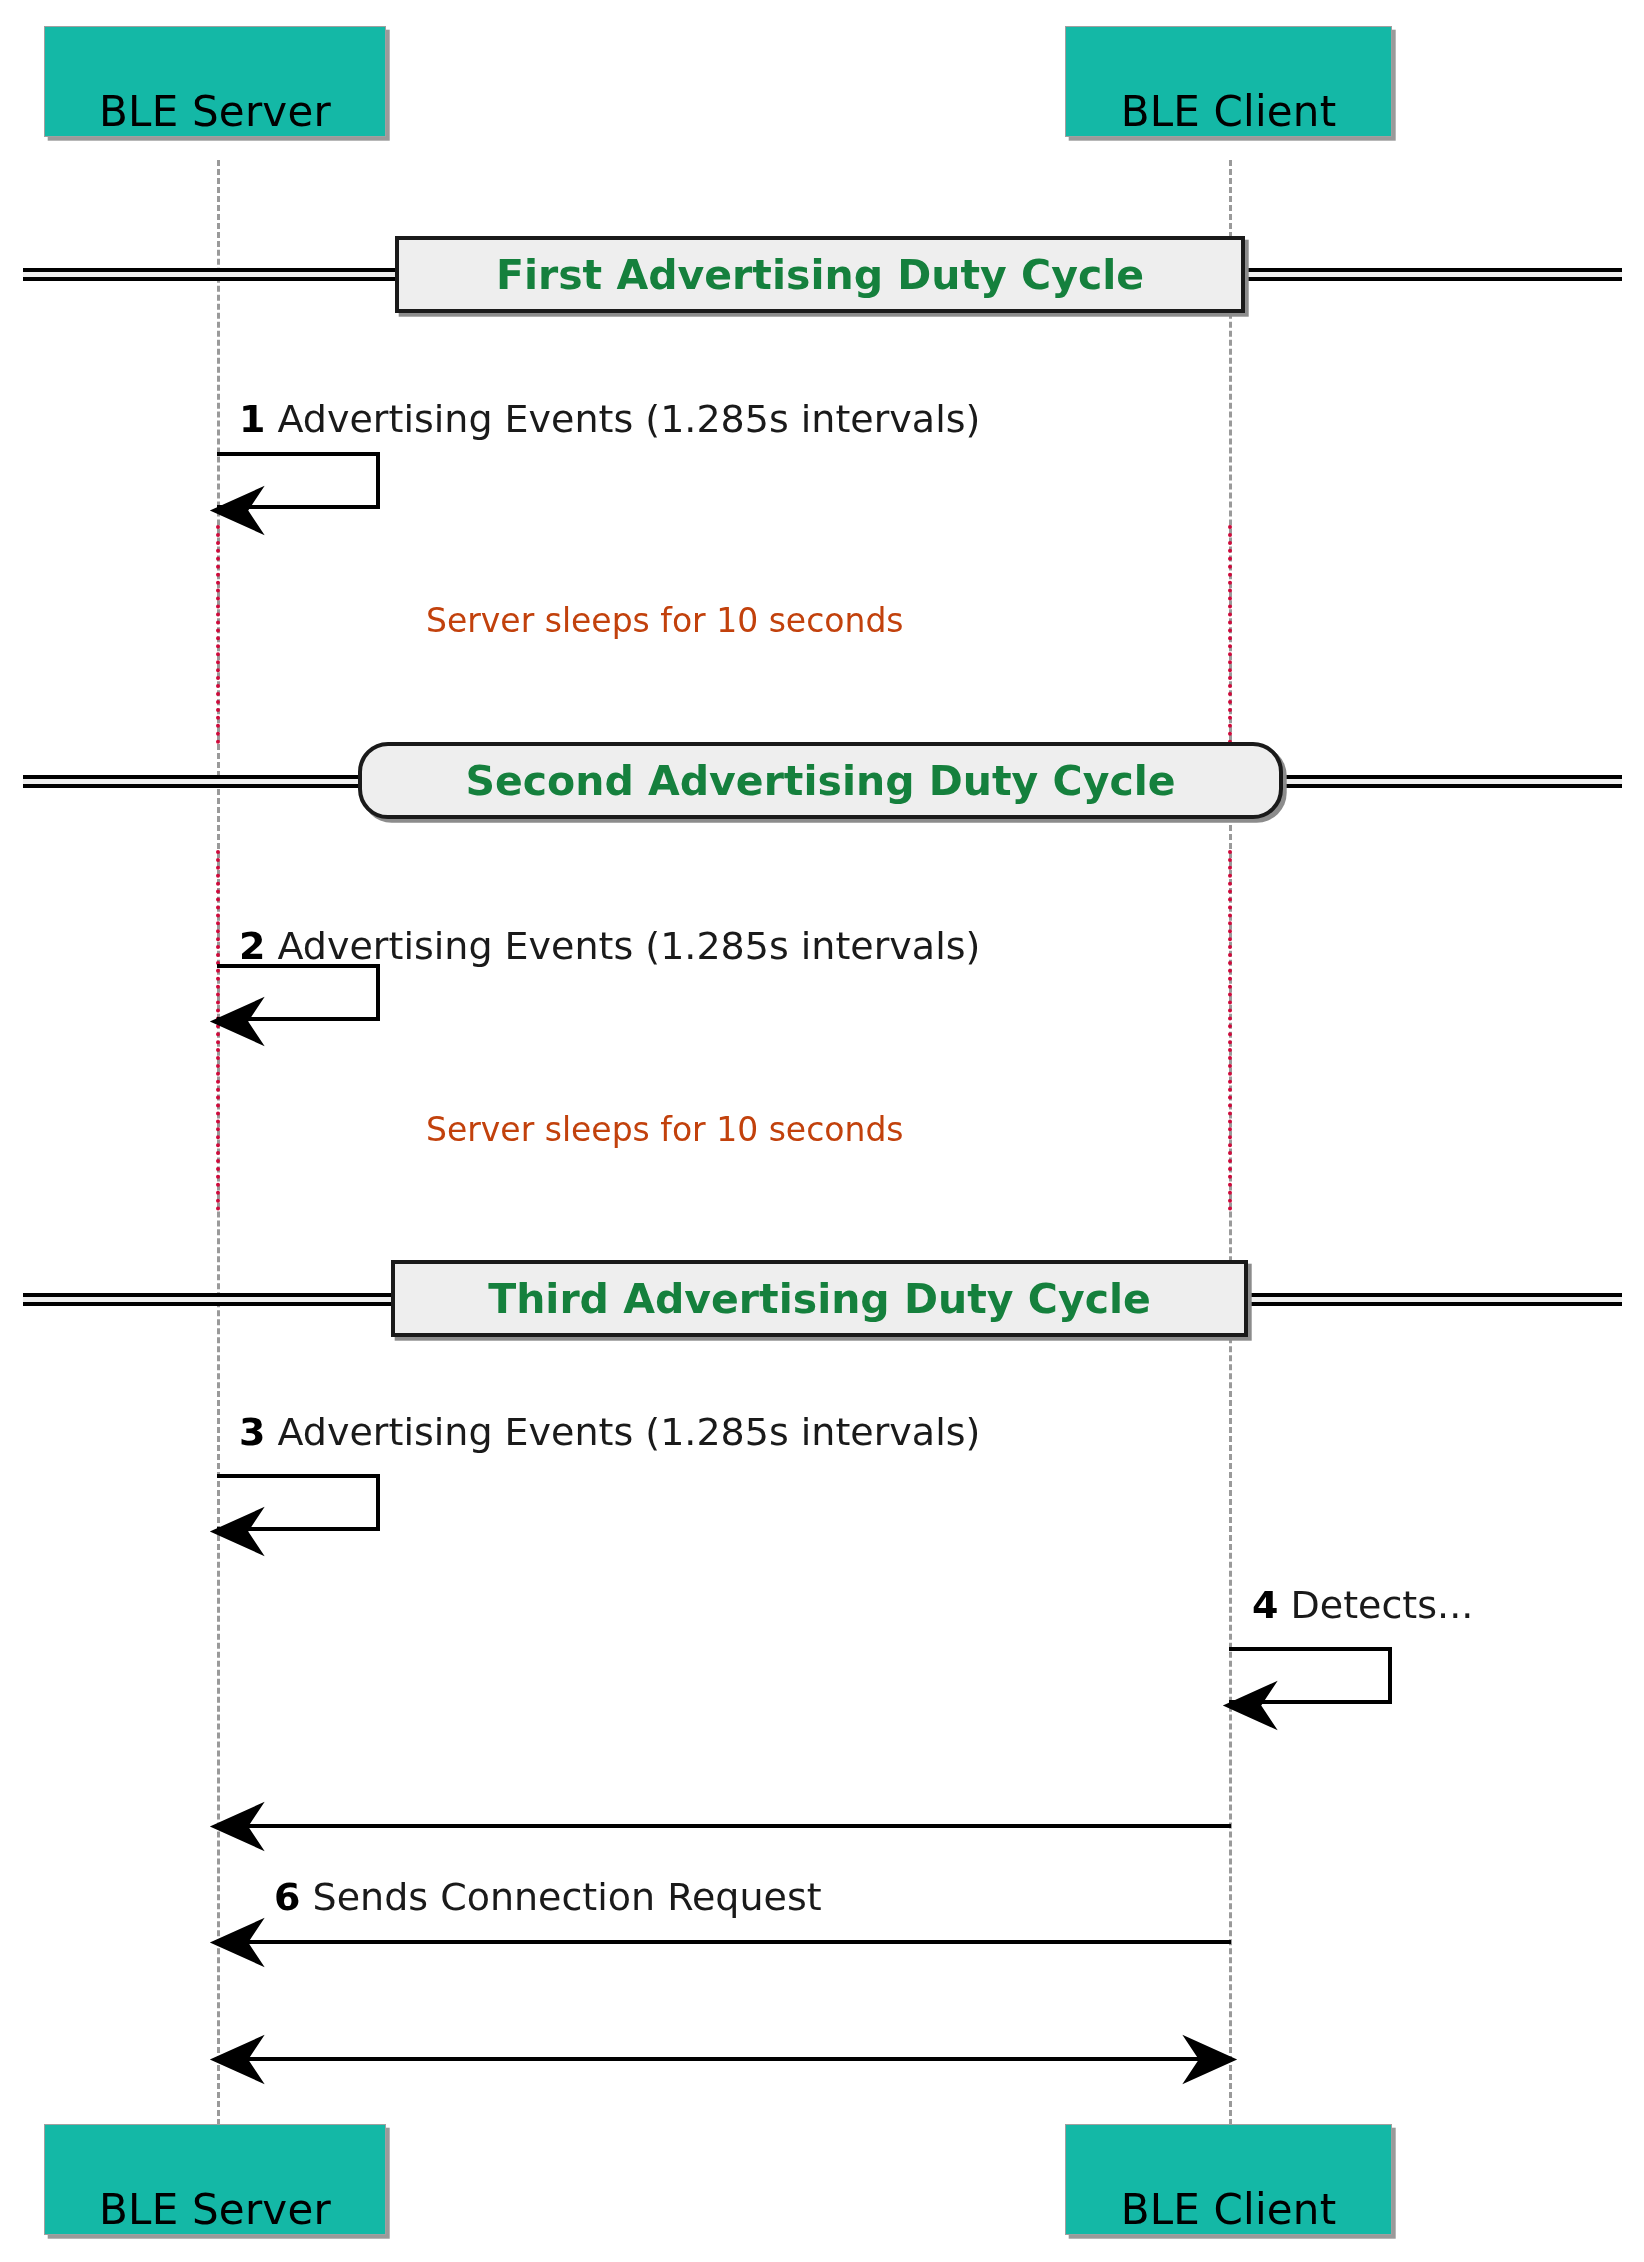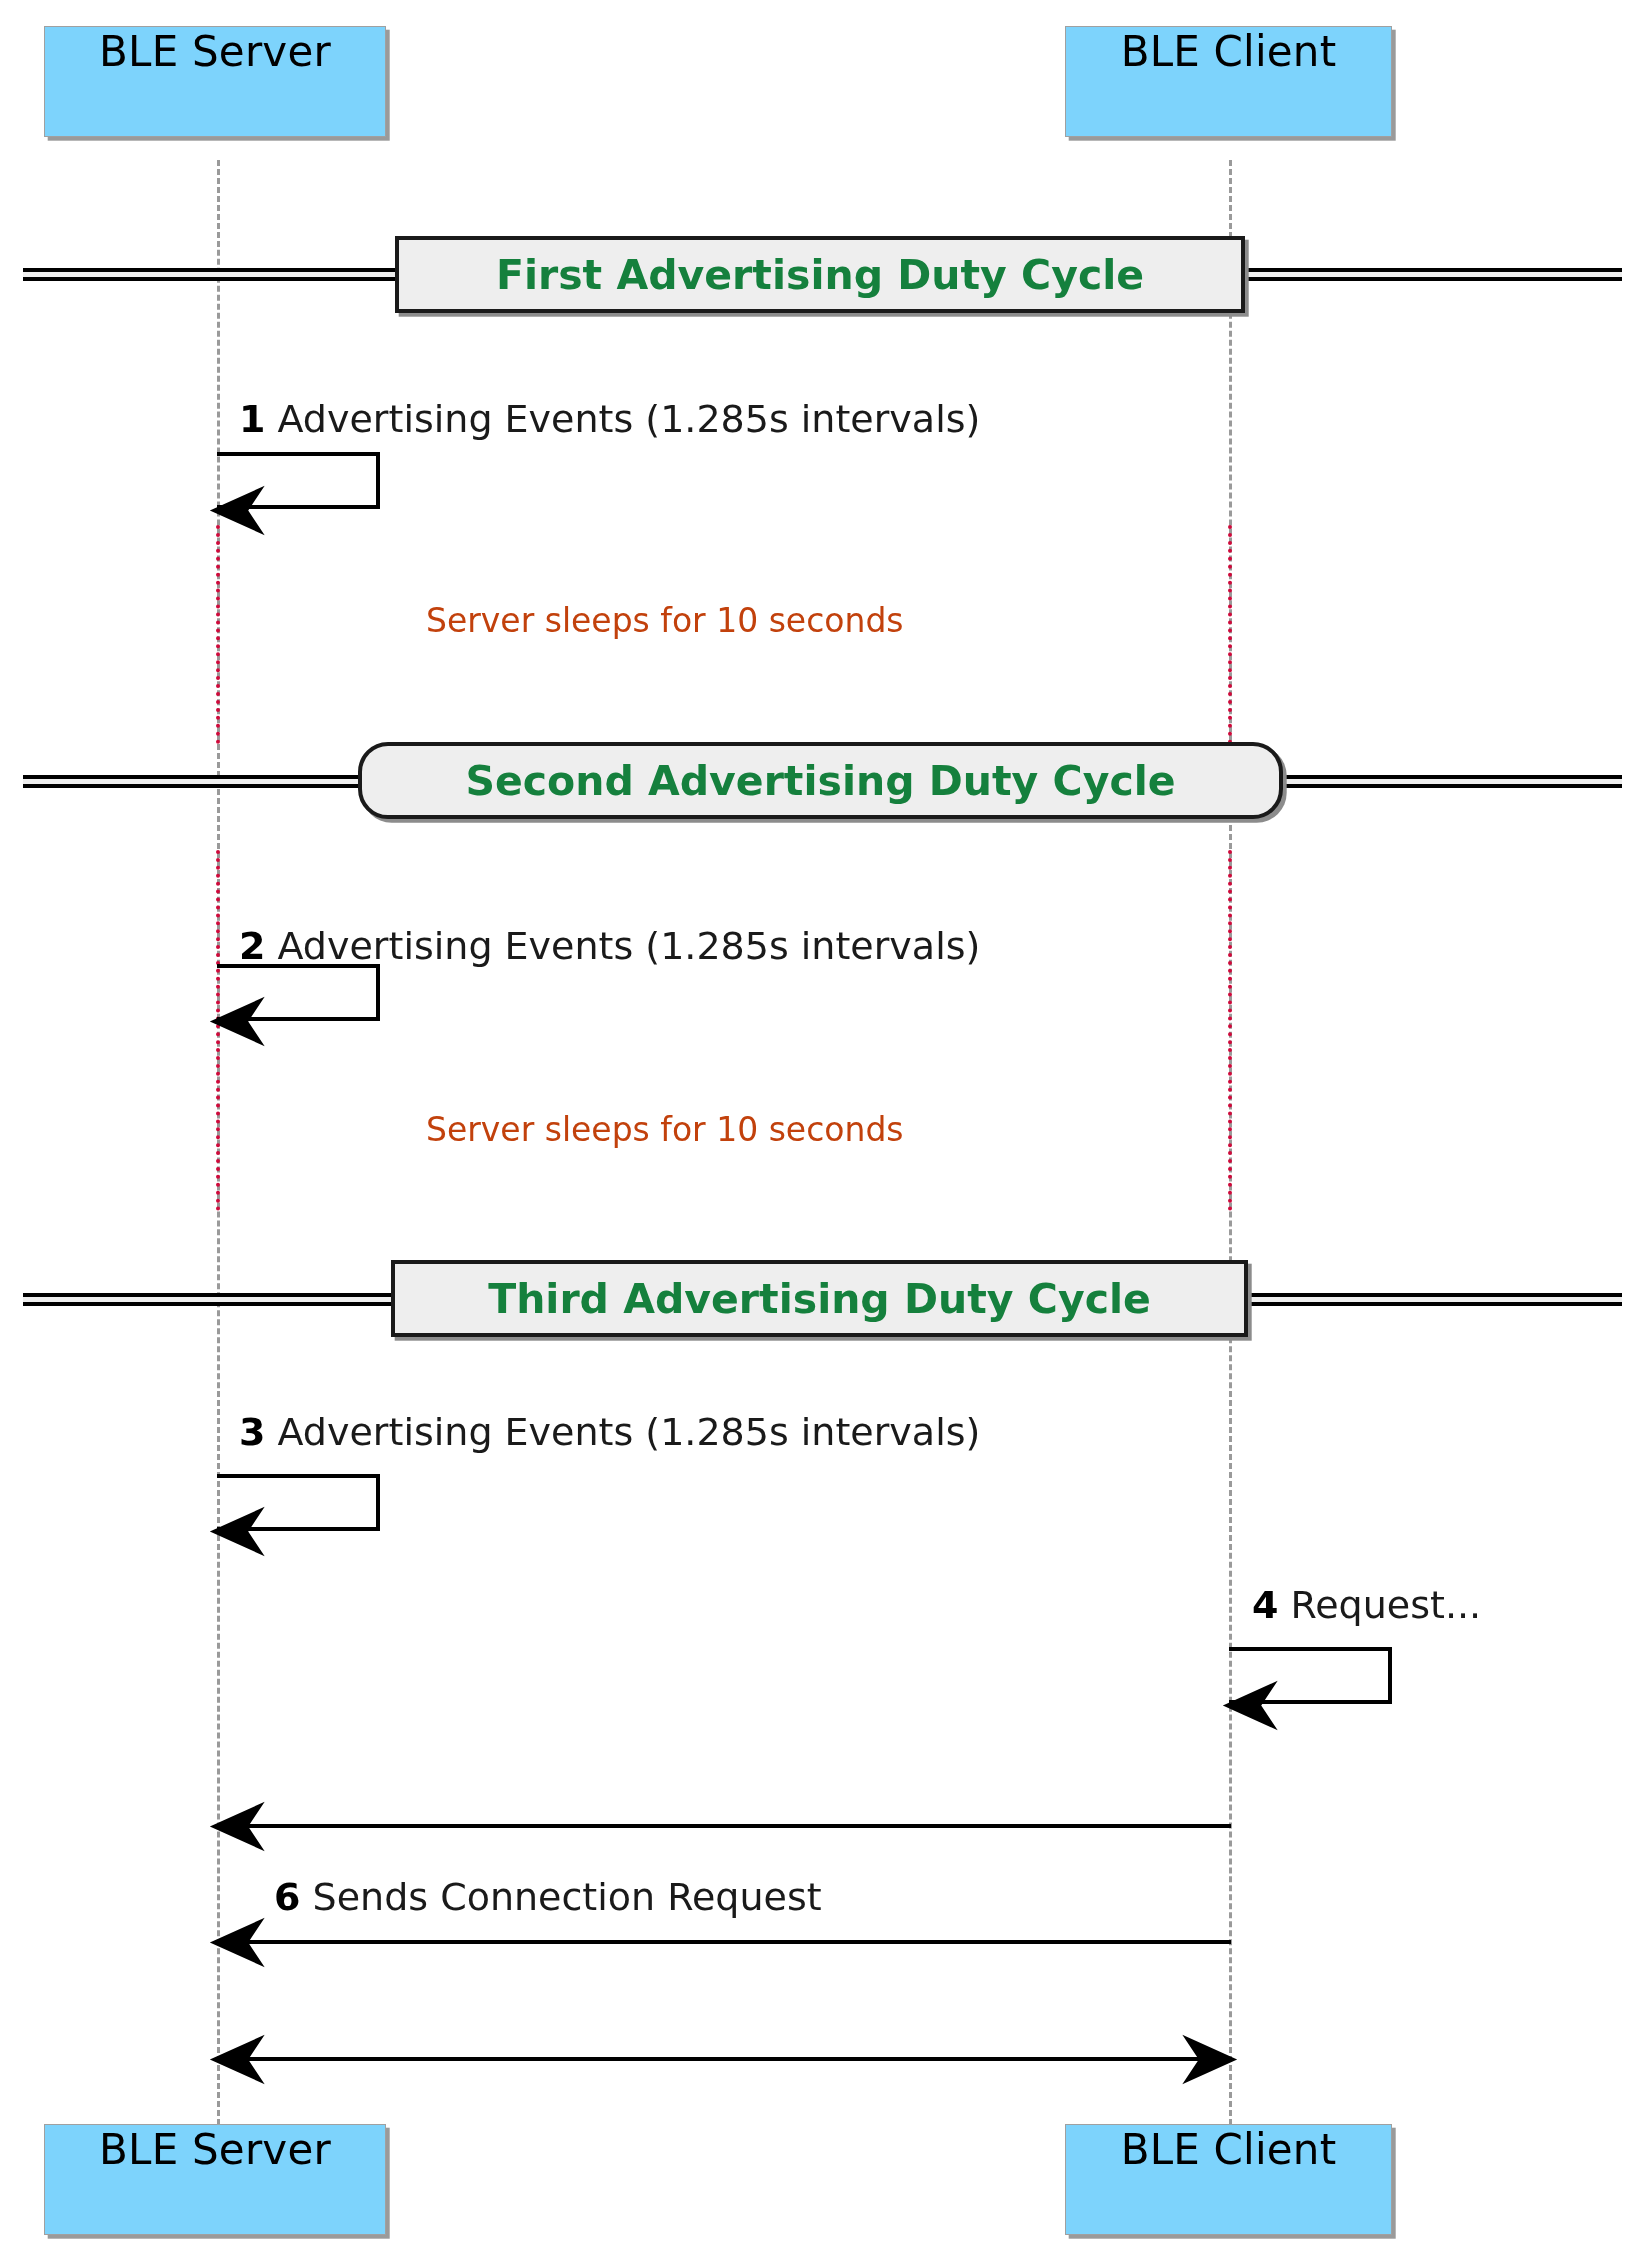--- a/index.html
+++ b/index.html
@@ -16,24 +16,24 @@
     width: 1645px;
     height: 2262px;
     background: #ffffff;
     overflow: hidden;
   }
 
   
   .participant {
     position: absolute;
     box-sizing: border-box;
-    background: #7dd3fc;
+    background: #14b8a6;
     border: 1.8px solid #A0A0A0;
     display: flex;
-    align-items: flex-start;
+    align-items: flex-end;
     justify-content: center;
     color: #000000;
     font-size: 42px;
     letter-spacing: 0.2px;
     box-shadow: 3.7px 3.7px 0 0 #9a9a9a;
   }
 
   
   .lifeline {
     position: absolute;
@@ -189,21 +189,21 @@
   </div>
   <div class="self-loop" style="left:217px; top:1474px; width:163px; height:57px;"></div>
   <div class="arrow" style="left:208px; top:1503px;">
     <svg width="64" height="57" viewBox="0 0 70 62">
       <path d="M2,31 L62,4 L44,31 L62,58 Z" fill="#000000"></path>
     </svg>
   </div>
 
   <div class="msg-label" style="left:1252px; top:1583px;">
     <span class="seq">4</span>
-    <span>Request...</span>
+    <span>Detects...</span>
   </div>
   <div class="self-loop" style="left:1229px; top:1647px; width:163px; height:57px;"></div>
   <div class="arrow" style="left:1221px; top:1677px;">
     <svg width="64" height="57" viewBox="0 0 70 62">
       <path d="M2,31 L62,4 L44,31 L62,58 Z" fill="#000000"></path>
     </svg>
   </div>
 
   <div class="msg-line" style="left:217px; top:1824px; width:1014px;"></div>
   <div class="arrow" style="left:208px; top:1798px;">

